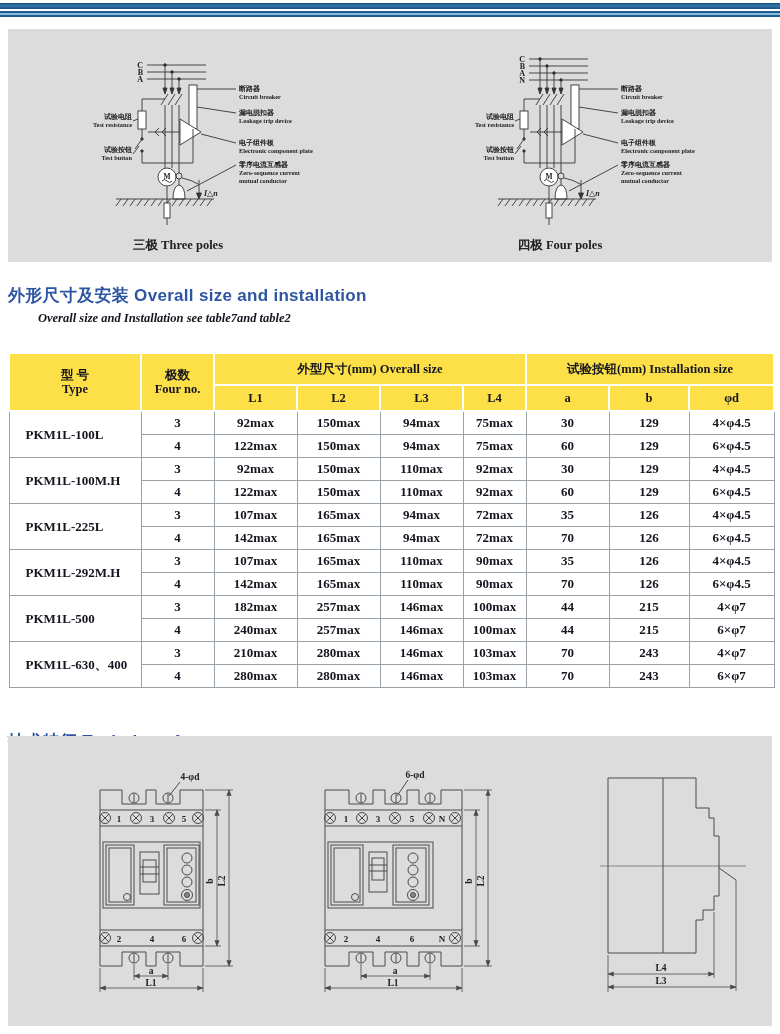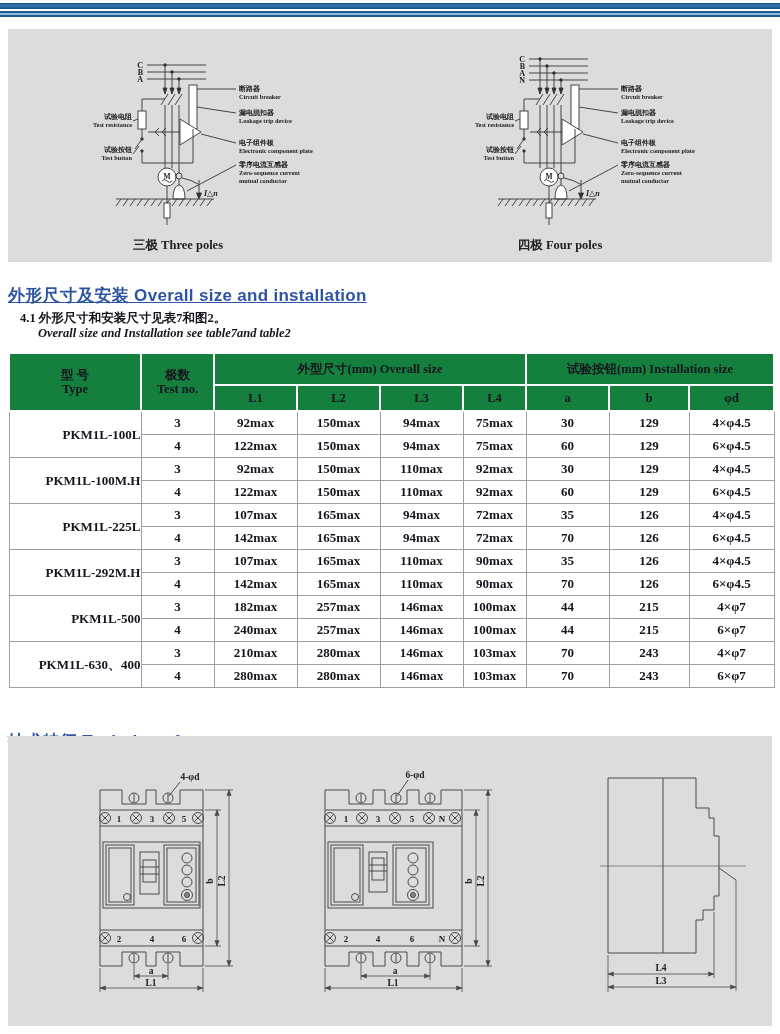--- a/index.html
+++ b/index.html
@@ -12,34 +12,34 @@
     background:linear-gradient(#174f80,#3577ab 45%,#174f80);}
   .topbar2{position:absolute;left:0;top:11px;width:780px;height:6px;
     background:linear-gradient(#1e5d92 30%,#8cbcdc 30%,#8cbcdc 68%,#1e5d92 68%);}
   .panel{position:absolute;left:8px;width:764px;background:#dcdcdc;}
   #wiring-panel{top:29px;height:233px;display:flex;}
   #drawings-panel{top:736px;height:290px;}
   .half{width:50%;height:100%;}
   .sec-title{
     position:absolute;left:8px;
     font-family:"Liberation Sans","DejaVu Sans",sans-serif;
-    font-weight:bold;font-size:17px;color:#2d55a3;letter-spacing:.3px;white-space:nowrap;text-decoration:underline;
+    font-weight:bold;font-size:17px;color:#2d55a3;letter-spacing:.3px;white-space:nowrap;
   }
   #title-overall{top:284px;}
   #title-feature{top:730px;}
   .note{position:absolute;left:20px;top:311px;color:#15151f;font-weight:bold;font-size:12.5px;line-height:15px;}
   .note .en{padding-left:18px;font-style:italic;}
   
   #size-table{position:absolute;left:8px;top:352px;border-collapse:collapse;table-layout:fixed;width:765px;
     color:#15151f;font-size:13px;font-weight:bold;}
-  #size-table thead th{background:#15803d;border:2px solid #ffffff;font-size:12.5px;padding:0;}
+  #size-table thead th{background:#fde047;border:2px solid #ffffff;font-size:12.5px;padding:0;}
   #size-table thead tr.grp th{height:30px;}
   #size-table thead tr.sub th{height:24px;}
   #size-table tbody td{border:1px solid #98a0a8;height:22px;text-align:center;padding:0;}
-  #size-table tbody td.type-cell{text-align:right;padding-left:24px;}
+  #size-table tbody td.type-cell{text-align:left;padding-left:16px;}
   .th2{line-height:14px;}
   
   svg text{fill:#222;}
   .ph{font-size:8px;font-weight:bold;}
   .lz{font-size:7px;font-weight:bold;}
   .le{font-size:6.3px;font-weight:bold;}
   .cap{font-size:12.5px;font-weight:bold;}
   .mot{font-size:7.5px;font-weight:bold;}
   .idn{font-size:8px;font-weight:bold;font-style:italic;}
   .tnum{font-size:9px;font-weight:bold;}
@@ -245,21 +245,20 @@
         <text class="le" x="231" y="126">Zero-sequence current</text>
         <text class="le" x="231" y="134">mutual conductor</text>
         <text class="cap" x="170" y="200" text-anchor="middle">四极 Four poles</text>
       </g>
     </svg>
   </div>
 </div>
 
 <div id="title-overall" class="sec-title">外形尺寸及安装 Overall size and installation</div>
 <div class="note">
-  <div class="zh">4.1 外形尺寸和安装尺寸见表7和图2。</div>
   <div class="en">Overall size and Installation see  table7and table2</div>
 </div>
 
 <table id="size-table">
   <colgroup>
     <col style="width:132px">
       <col style="width:73px">
       <col style="width:83px">
       <col style="width:83px">
       <col style="width:83px">
@@ -269,21 +268,21 @@
       <col style="width:85px">
   </colgroup>
   <thead>
     <tr class="grp">
       <th rowspan="2">
           <div class="th2">型  号</div>
           <div class="th2">Type</div>
         </th>
       <th rowspan="2">
           <div class="th2">极数</div>
-          <div class="th2">Test no.</div>
+          <div class="th2">Four no.</div>
         </th>
       <th colspan="4">外型尺寸(mm) Overall size</th>
       <th colspan="3">试验按钮(mm) Installation size</th>
     </tr>
     <tr class="sub">
       <th>L1</th>
       <th>L2</th>
       <th>L3</th>
       <th>L4</th>
       <th>a</th>

